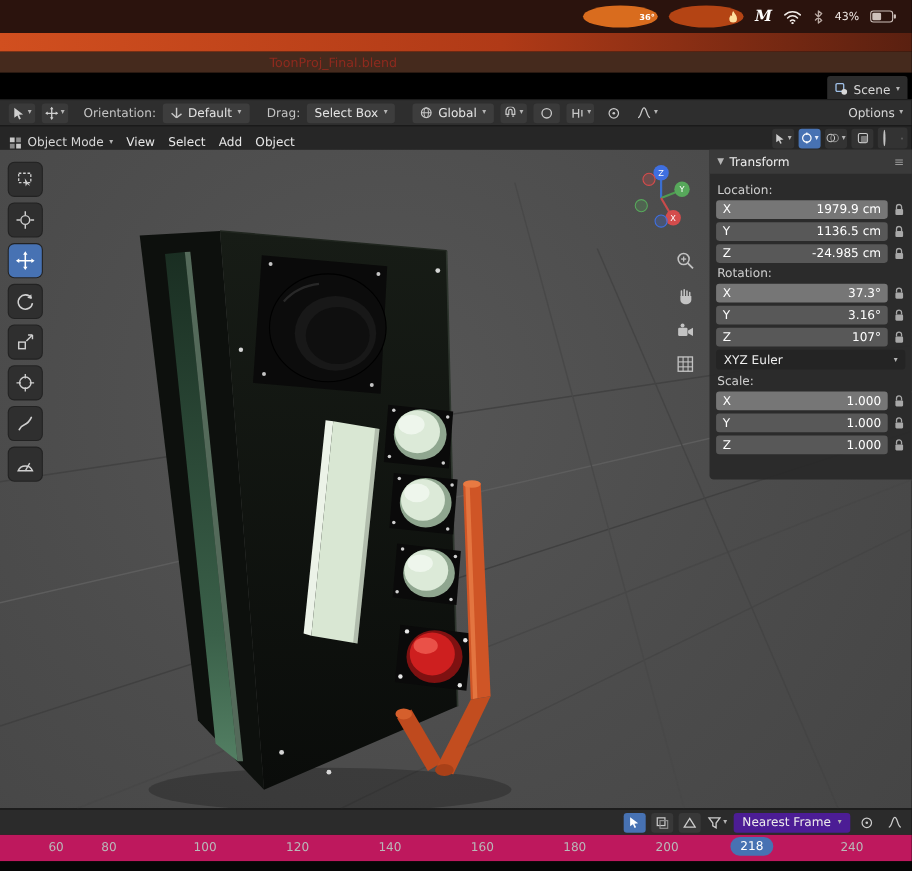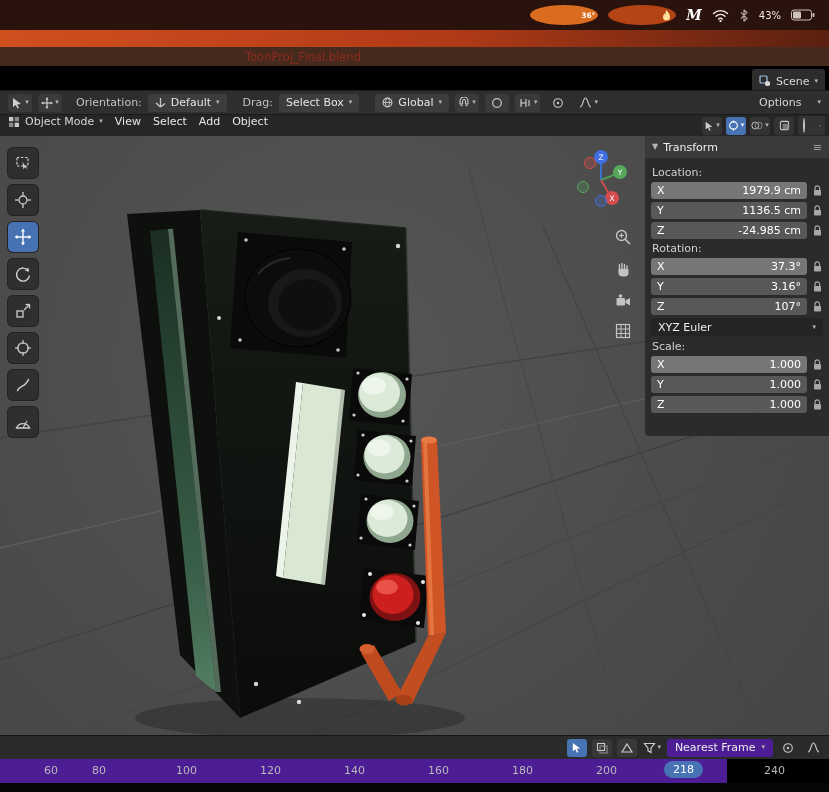--- a/index.html
+++ b/index.html
@@ -23,21 +23,21 @@
   .wtab.active{background:#47516b;color:#fff;}
   #scene-widget{position:absolute;right:4px;top:69px;height:24px;display:flex;align-items:center;gap:5px;background:#2c2c2c;border-radius:3px;padding:0 7px;}
   
   #toolrow{left:0;top:90px;width:829px;height:24px;background:#2e2e2e;border-top:1px solid #1c1c1c;display:flex;align-items:center;gap:6px;padding:0 8px;box-sizing:border-box;}
   .iconbtn{height:18px;min-width:18px;display:flex;align-items:center;justify-content:center;gap:2px;background:#3a3a3a;border-radius:3px;padding:0 3px;color:#c9c9c9;}
   .iconbtn.flat{background:transparent;}
   .ddl{height:18px;display:flex;align-items:center;gap:5px;background:#3d3d3d;border-radius:3px;padding:0 7px;color:#e4e4e4;}
   .chev{font-size:7px;color:#b5b5b5;line-height:1;}
   .lbl{color:#c3c3c3;}
   
-  #vphead{left:0;top:114px;width:829px;height:22px;background:#262626;border-top:1px solid #1a1a1a;display:flex;align-items:flex-start;gap:12px;padding:0 8px;box-sizing:border-box;}
+  #vphead{left:0;top:114px;width:829px;height:22px;background:#262626;border-top:1px solid #1a1a1a;display:flex;align-items:flex-end;gap:12px;padding:0 8px;box-sizing:border-box;}
   .menu{color:#e6e6e6;}
   #vphead-right{position:absolute;right:4px;top:116px;display:flex;align-items:center;gap:4px;}
   .hicon{height:18px;min-width:20px;display:flex;align-items:center;justify-content:center;gap:2px;border-radius:3px;background:#333;color:#ccc;}
   .hicon.activeblue{background:#4772b3;color:#fff;}
   .ball{width:13px;height:13px;border-radius:50%;}
   .shadegrp{display:flex;gap:3px;background:#333;border-radius:3px;padding:2px 4px;align-items:center;}
   .shadeseg{padding:1px;border-radius:3px;}
   .shadeseg.on{background:#5a5a5a;}
   
   #viewport{left:0;top:136px;width:829px;height:599px;background:radial-gradient(circle at 42% 38%, #565656 0%, #4c4c4c 55%, #454545 100%);}
@@ -58,21 +58,21 @@
   
   #gizmo{left:570px;top:146px;}
   .navicon{position:absolute;left:612px;width:22px;height:22px;opacity:0.85;display:flex;align-items:center;justify-content:center;}
   
   #timeline{left:0;top:735px;width:829px;height:24px;background:#2b2b2b;border-top:1px solid #151515;display:flex;align-items:center;gap:5px;padding:0 6px;box-sizing:border-box;}
   #tl-spacer{flex:1;}
   .tlbtn{height:18px;min-width:20px;display:flex;align-items:center;justify-content:center;gap:2px;background:#383838;border-radius:3px;color:#ccc;}
   .tlbtn.activeblue{background:#4772b3;color:#fff;}
   #nearest{height:18px;background:#4c1d95;border-radius:3px;display:flex;align-items:center;gap:6px;padding:0 8px;color:#ececec;}
   
-  #ruler{left:0;top:759px;width:727px;height:24px;background:#4c1d95;}
+  #ruler{left:0;top:759px;width:829px;height:24px;background:#be185d;}
   .tick{position:absolute;top:5px;color:#b9b9b9;font-size:11px;}
   #framepill{position:absolute;left:664px;top:2px;height:17px;border-radius:9px;background:#4772b3;color:#fff;display:flex;align-items:center;padding:0 9px;font-size:11px;}
   #bottomedge{left:0;top:783px;width:829px;height:9px;background:#060606;}
   svg{display:block;}
 </style>
 </head>
 <body>
 
 <div id="screen">
 
@@ -189,21 +189,21 @@
           <circle cx="6" cy="6" r="4.3" fill="none" stroke="#c9c9c9" stroke-width="1.1"></circle>
           <circle cx="6" cy="6" r="1.2" fill="#c9c9c9"></circle>
         </svg>
     </span>
     <span class="iconbtn flat">
       <svg width="13" height="11" viewBox="0 0 13 11">
           <path d="M1 10 C4 10 4 1 6.5 1 C9 1 9 10 12 10" fill="none" stroke="#c9c9c9" stroke-width="1.2"></path>
         </svg>
       <span class="chev">▾</span>
     </span>
-    <span style="margin-left:auto;display:flex;align-items:center;gap:16px">
+    <span style="margin-left:auto;display:flex;align-items:center;gap:4px">
       <span>Options</span>
       <span class="chev">▾</span>
     </span>
   </div>
 
   <div id="vphead" class="abs">
     <span style="display:flex;align-items:center;gap:5px">
       <svg width="12" height="12" viewBox="0 0 12 12">
           <rect x="1" y="1" width="4.3" height="4.3" fill="#c9c9c9"></rect>
           <rect x="6.7" y="1" width="4.3" height="4.3" fill="#8a8a8a"></rect>

